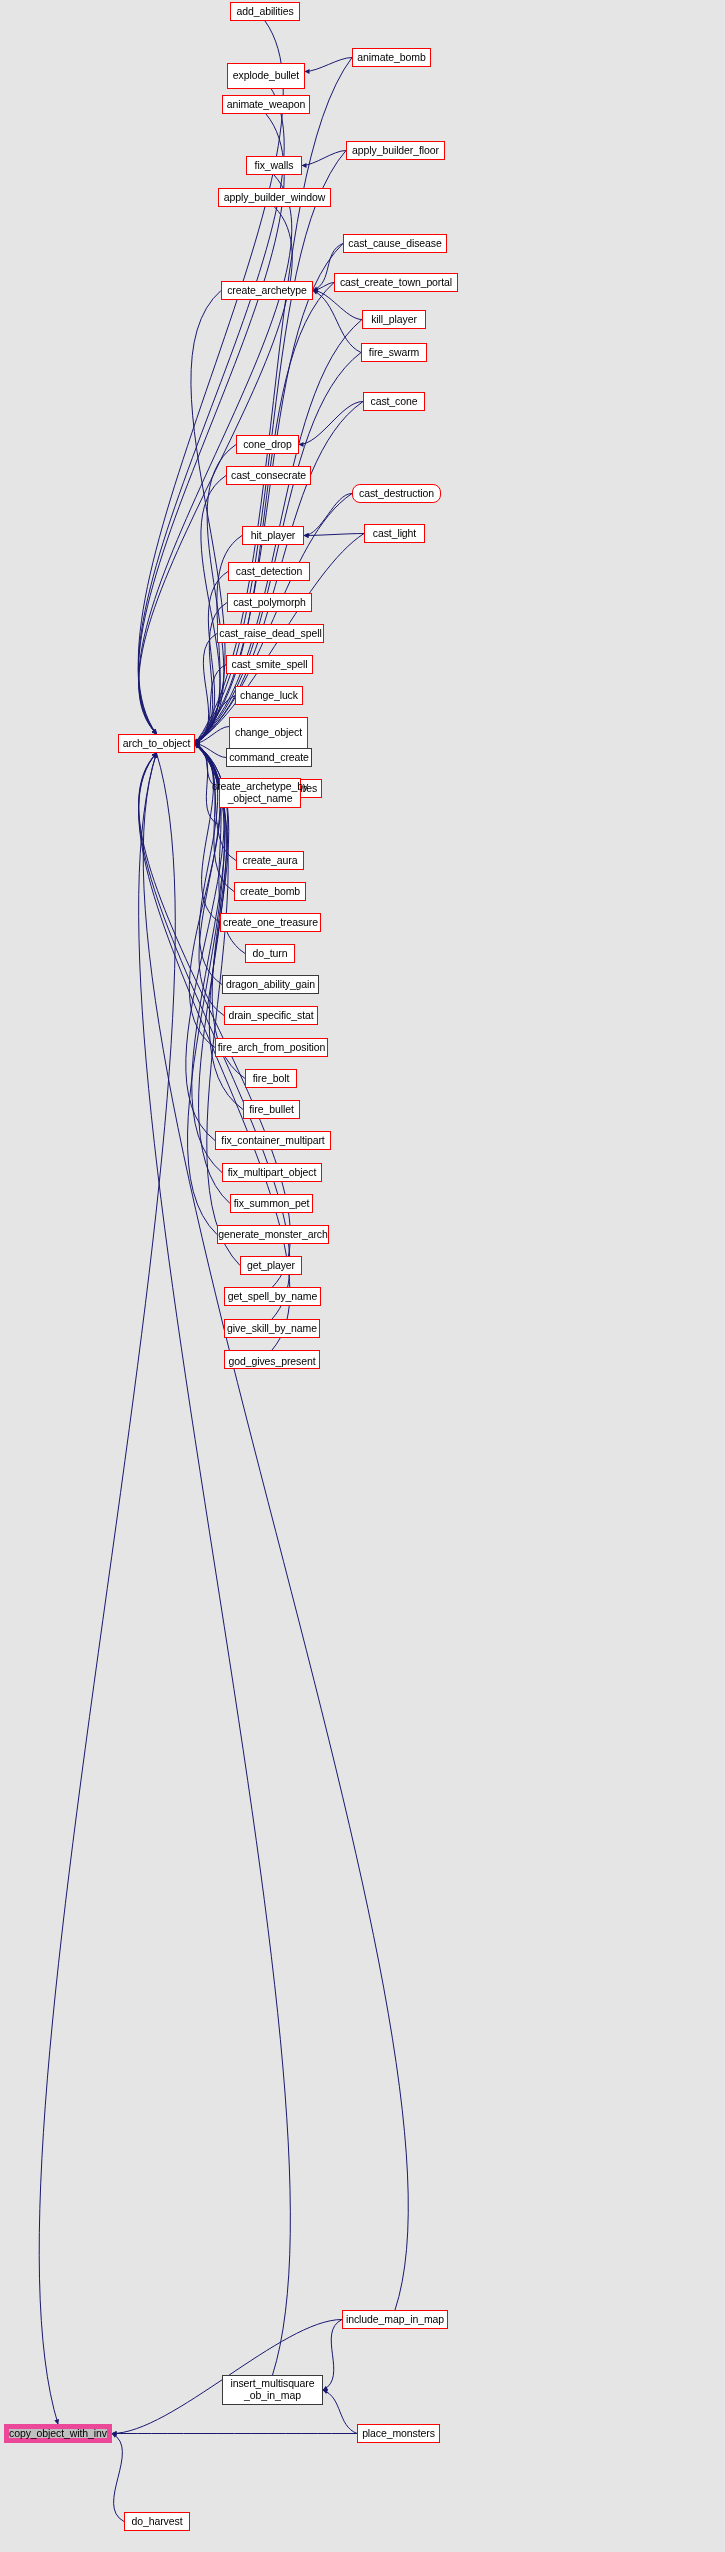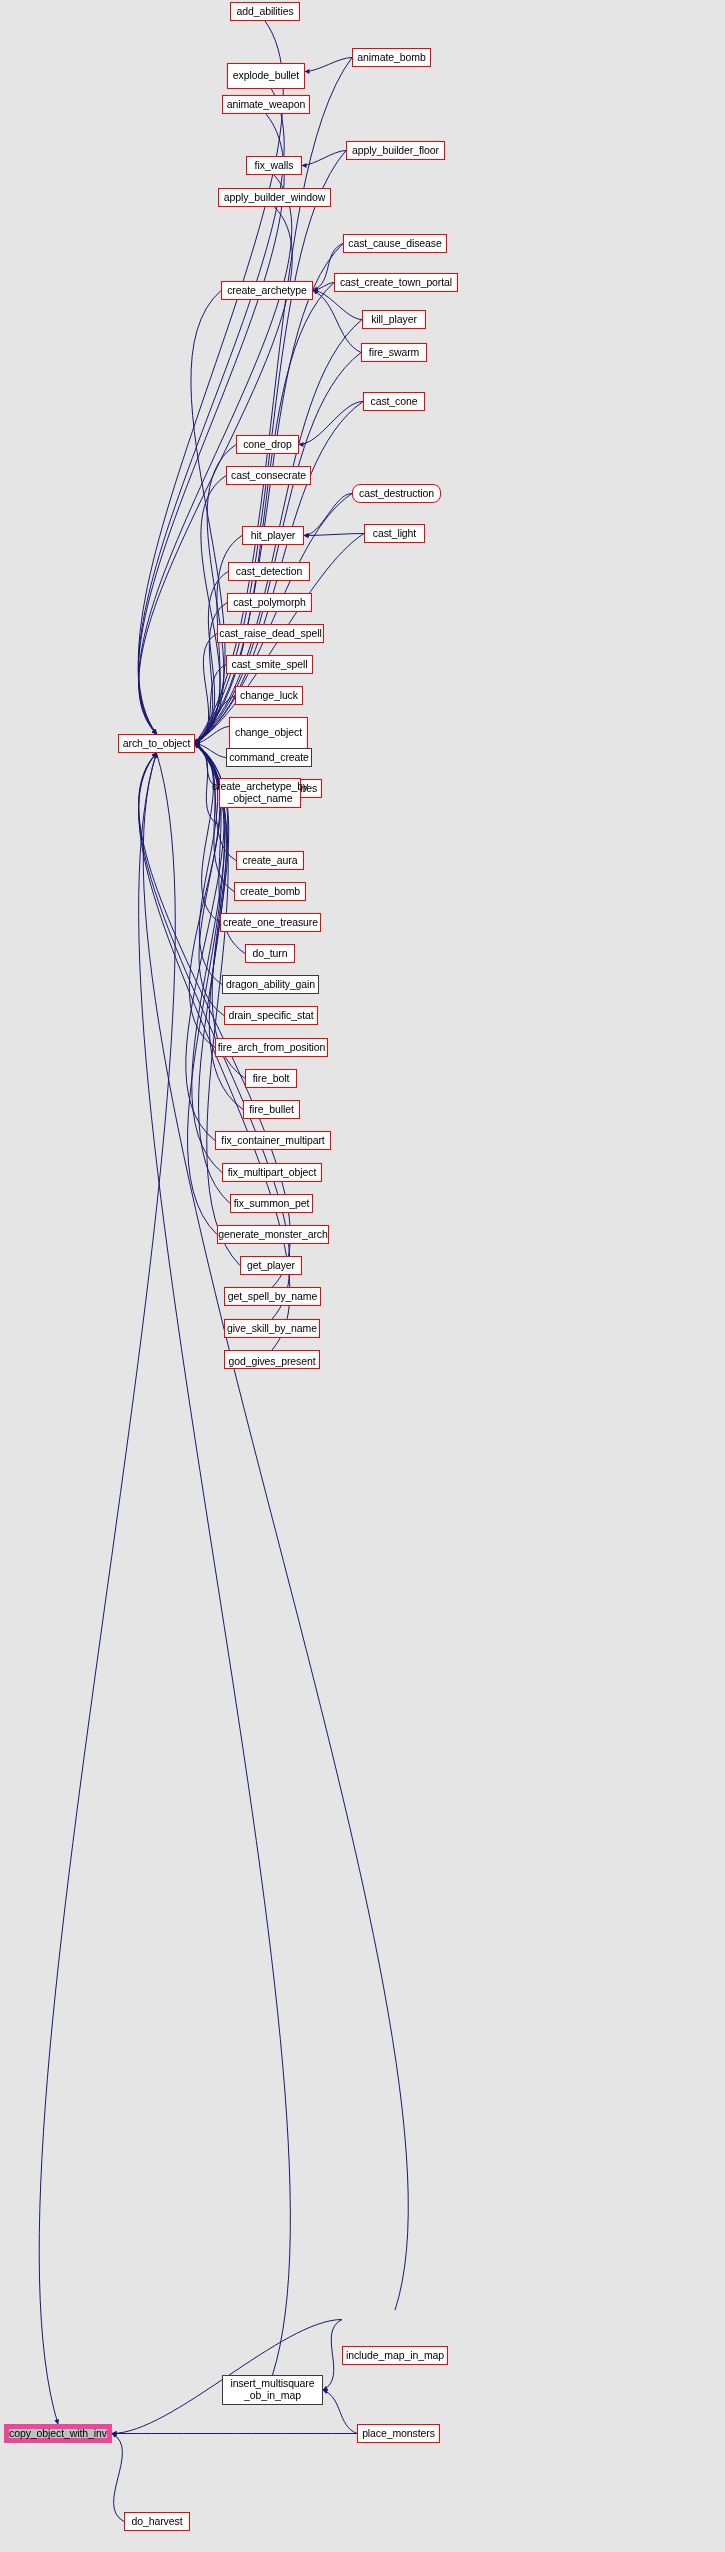--- a/index.html
+++ b/index.html
@@ -159,19 +159,19 @@
     <div class="node" style="left: 245px; top: 1069px; width: 52px; height: 19px;"><span>fire_bolt</span></div>
     <div class="node" style="left: 243px; top: 1100px; width: 57px; height: 19px;"><span>fire_bullet</span></div>
     <div class="node" style="left: 215px; top: 1131px; width: 116px; height: 19px;"><span>fix_container_multipart</span></div>
     <div class="node" style="left: 222px; top: 1163px; width: 100px; height: 19px;"><span>fix_multipart_object</span></div>
     <div class="node" style="left: 230px; top: 1194px; width: 83px; height: 19px;"><span>fix_summon_pet</span></div>
     <div class="node" style="left: 217px; top: 1225px; width: 112px; height: 19px;"><span>generate_monster_arch</span></div>
     <div class="node" style="left: 240px; top: 1256px; width: 62px; height: 19px;"><span>get_player</span></div>
     <div class="node" style="left: 224px; top: 1287px; width: 97px; height: 19px;"><span>get_spell_by_name</span></div>
     <div class="node" style="left: 224px; top: 1319px; width: 96px; height: 19px;"><span>give_skill_by_name</span></div>
     <div class="node" style="left: 224px; top: 1350px; width: 96px; height: 19px; align-items: flex-end;"><span>god_gives_present</span></div>
-    <div class="node" style="left: 342px; top: 2310px; width: 106px; height: 19px; margin-top: 36px;"><span>include_map_in_map</span></div>
+    <div class="node" style="left: 342px; top: 2310px; width: 106px; height: 19px;"><span>include_map_in_map</span></div>
     <div class="node black" style="left: 222px; top: 2375px; width: 101px; height: 30px;"><span>insert_multisquare
 _ob_in_map</span></div>
     <div class="node" style="left: 357px; top: 2424px; width: 83px; height: 19px;"><span>place_monsters</span></div>
     <div class="node root" style="left: 4px; top: 2424px; width: 108px; height: 19px;"><span>copy_object_with_inv</span></div>
     <div class="node" style="left: 124px; top: 2512px; width: 66px; height: 19px;"><span>do_harvest</span></div>
   </div>
 
 </body></html>

